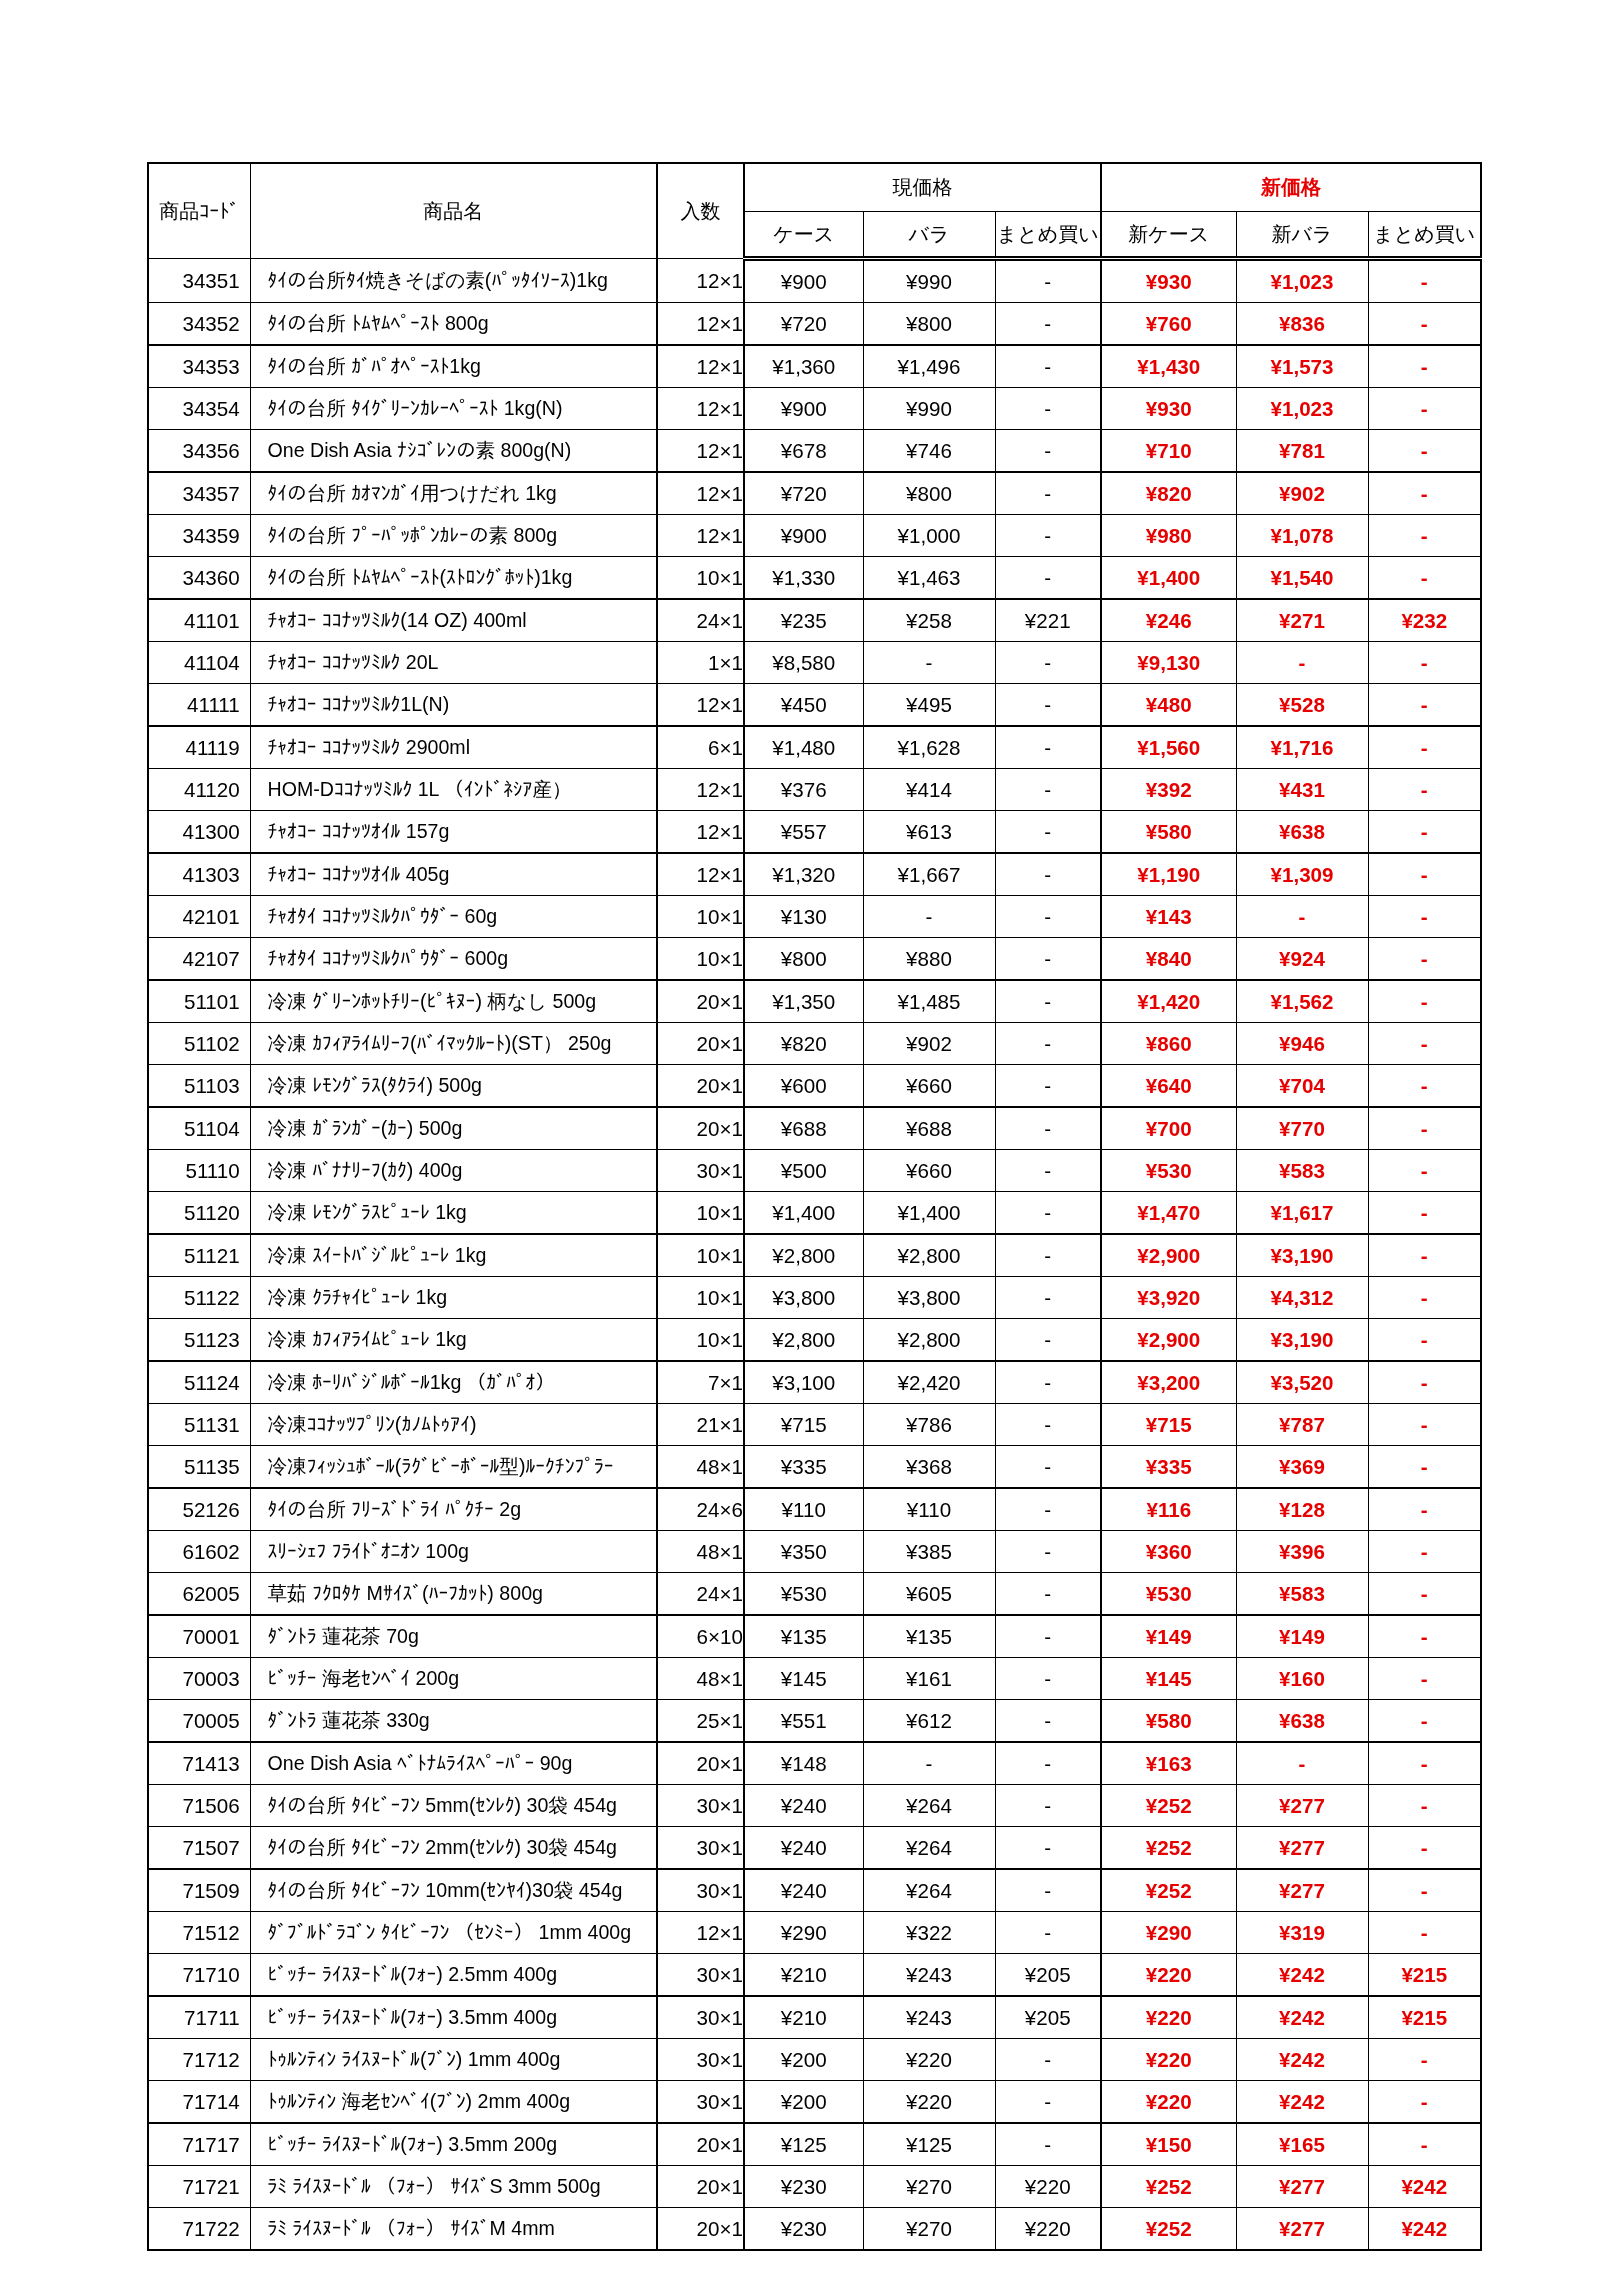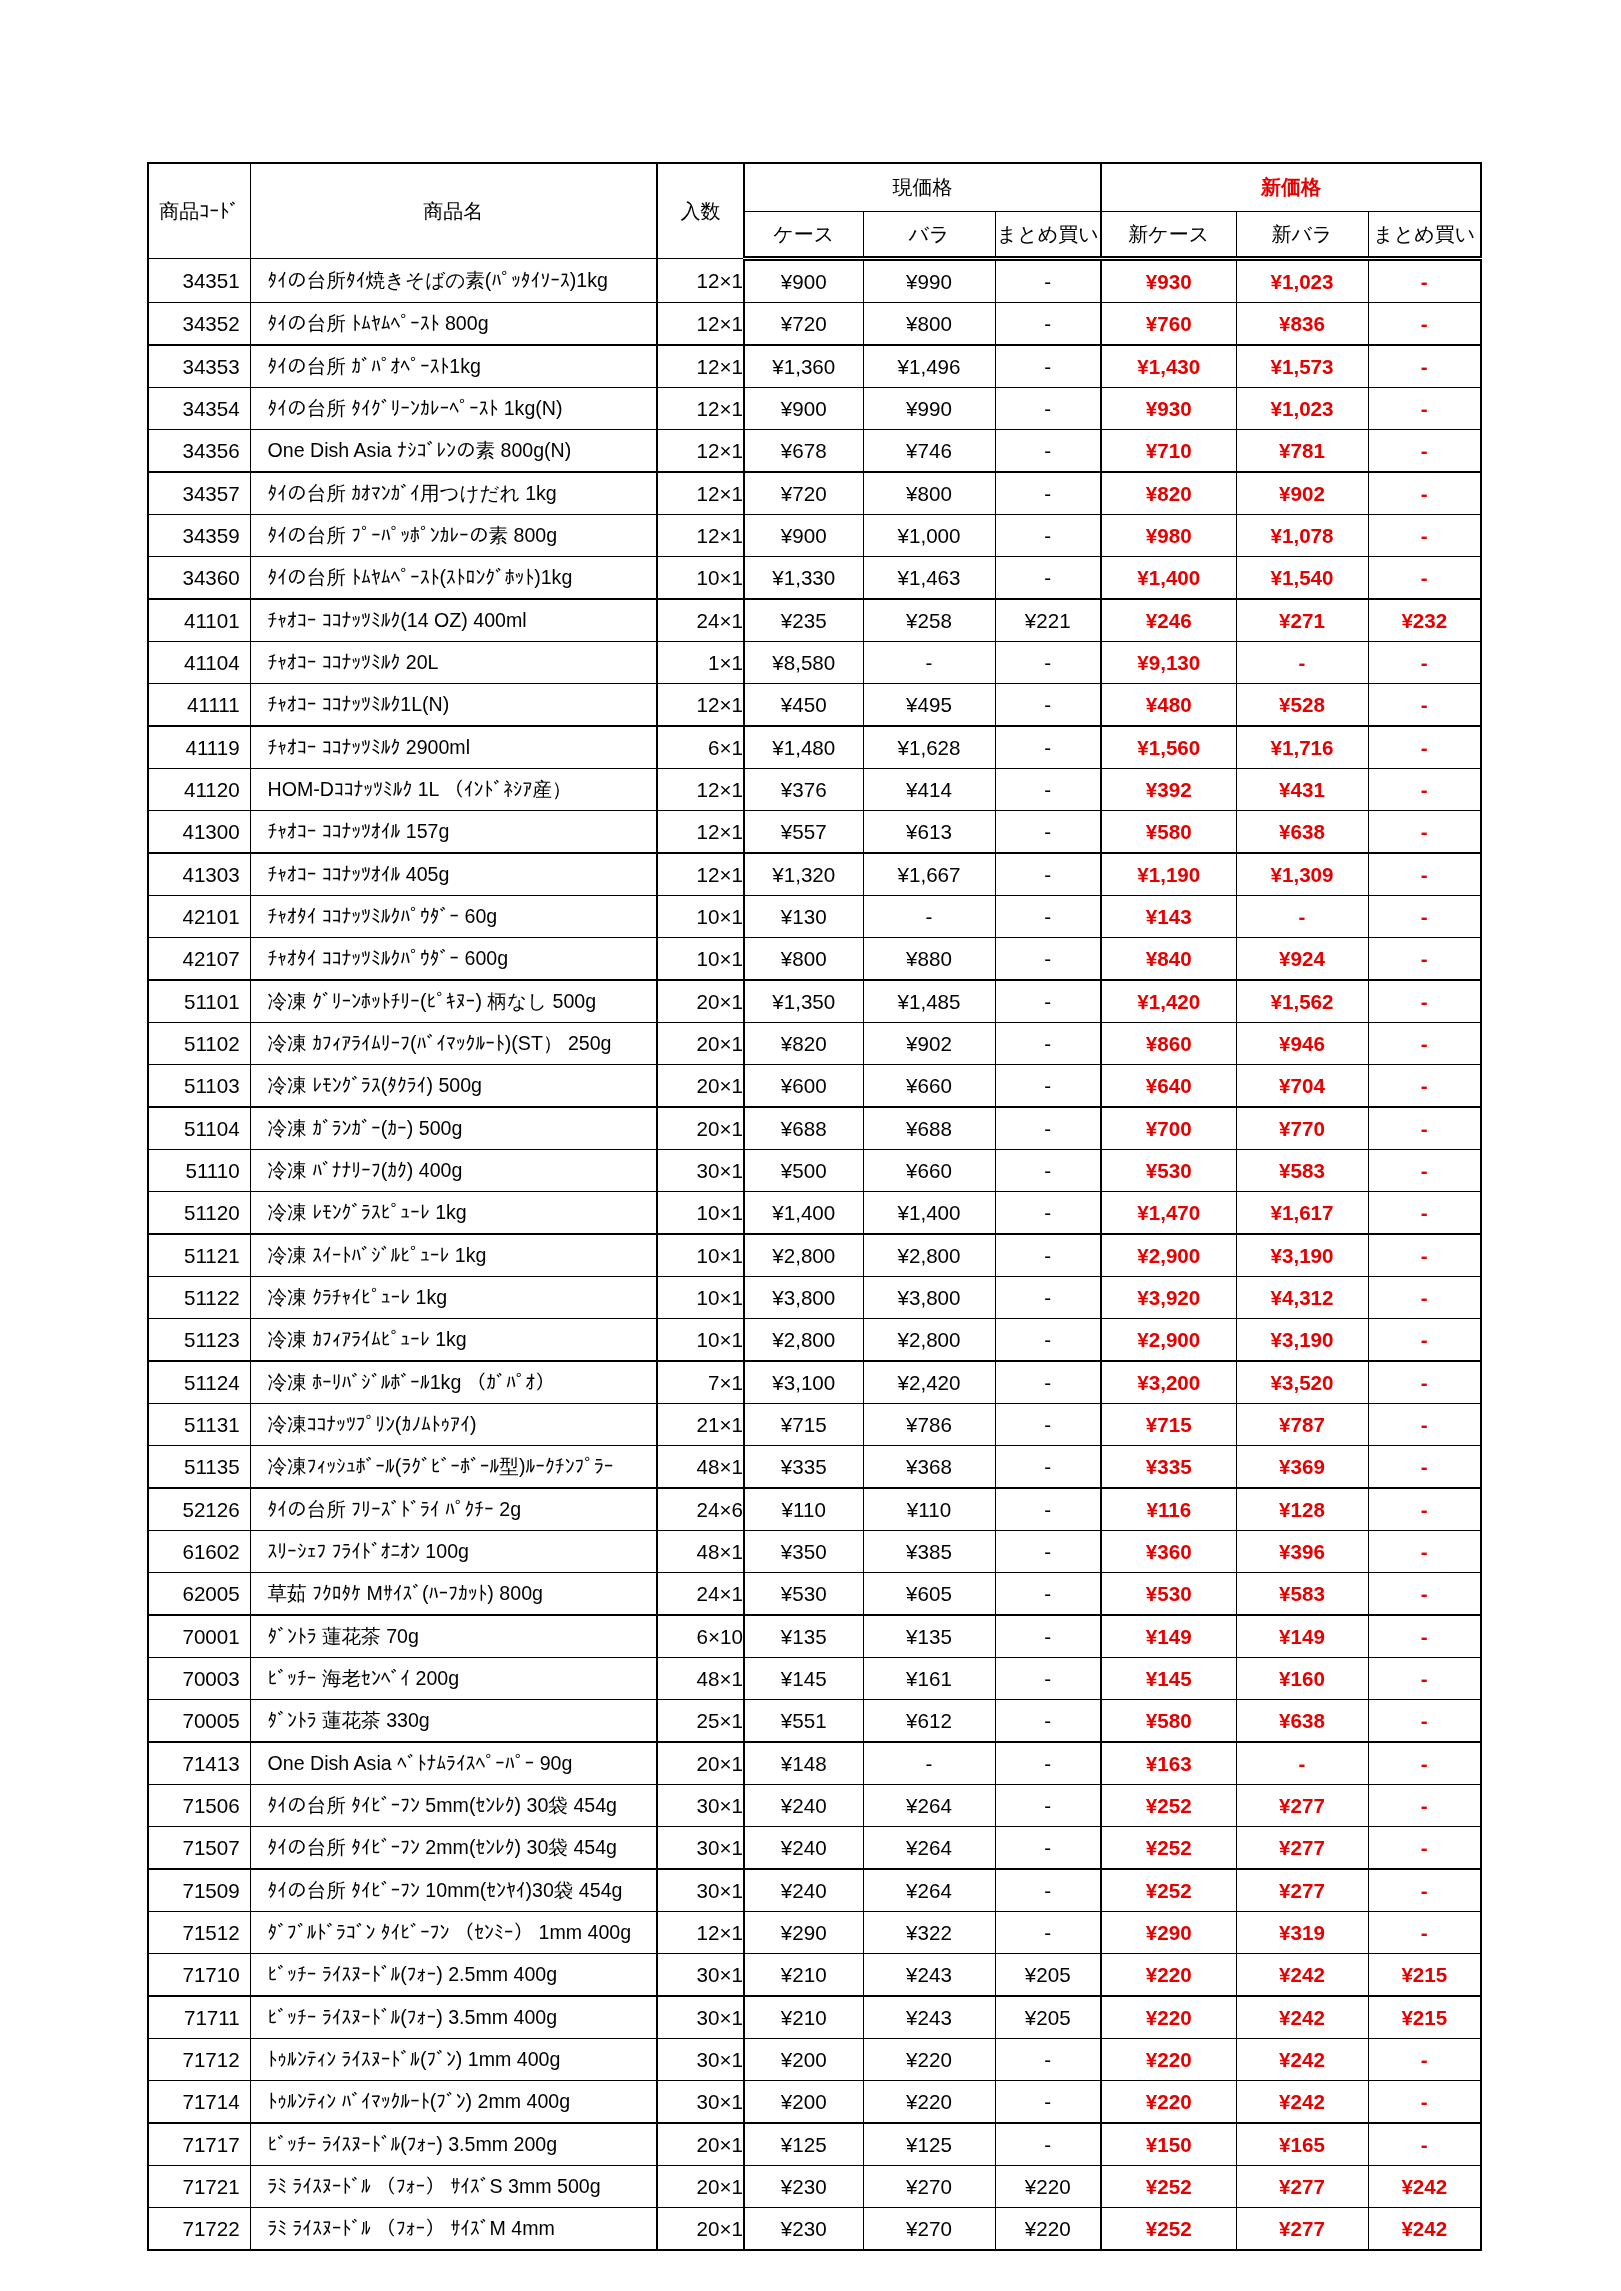--- a/index.html
+++ b/index.html
@@ -537,21 +537,21 @@
     <td class="qty vthick">30×1</td>
     <td class="price">¥200</td>
     <td class="price">¥220</td>
     <td class="price vthick">-</td>
     <td class="price new">¥220</td>
     <td class="price new">¥242</td>
     <td class="price new">-</td>
   </tr>
         <tr class="grp">
     <td class="code">71714</td>
-    <td class="name vthick">ﾄｩﾙﾝﾃｨﾝ ﾊﾞｲﾏｯｸﾙｰﾄ(ﾌﾞﾝ) 2mm 400g</td>
+    <td class="name vthick">ﾄｩﾙﾝﾃｨﾝ 海老ｾﾝﾍﾞｲ(ﾌﾞﾝ) 2mm 400g</td>
     <td class="qty vthick">30×1</td>
     <td class="price">¥200</td>
     <td class="price">¥220</td>
     <td class="price vthick">-</td>
     <td class="price new">¥220</td>
     <td class="price new">¥242</td>
     <td class="price new">-</td>
   </tr>
         <tr>
     <td class="code">71717</td>

